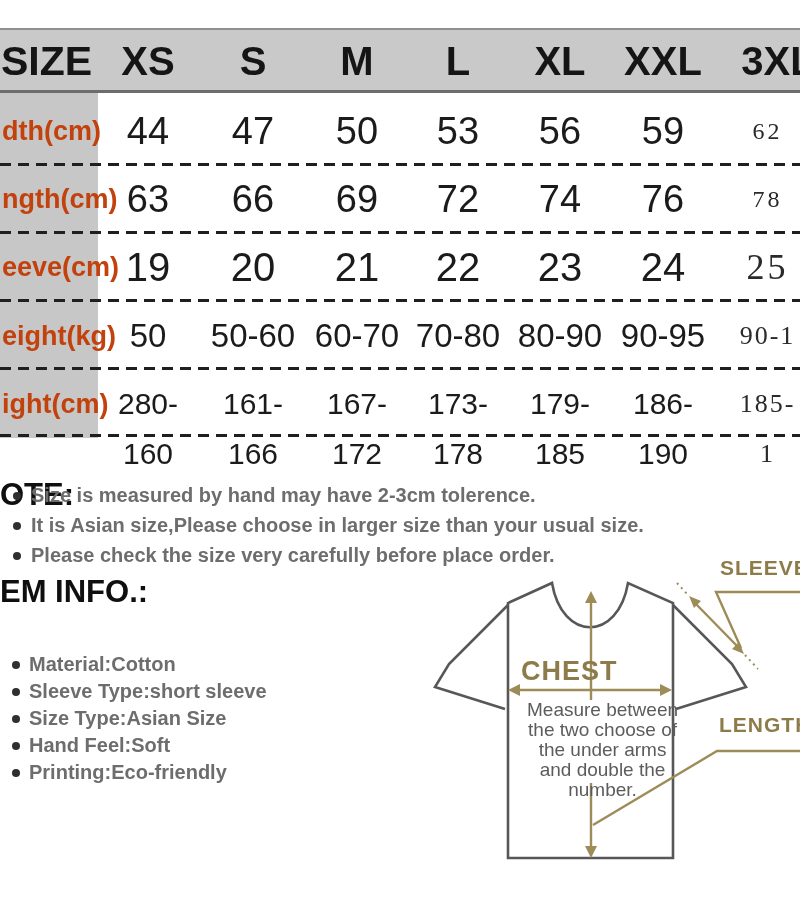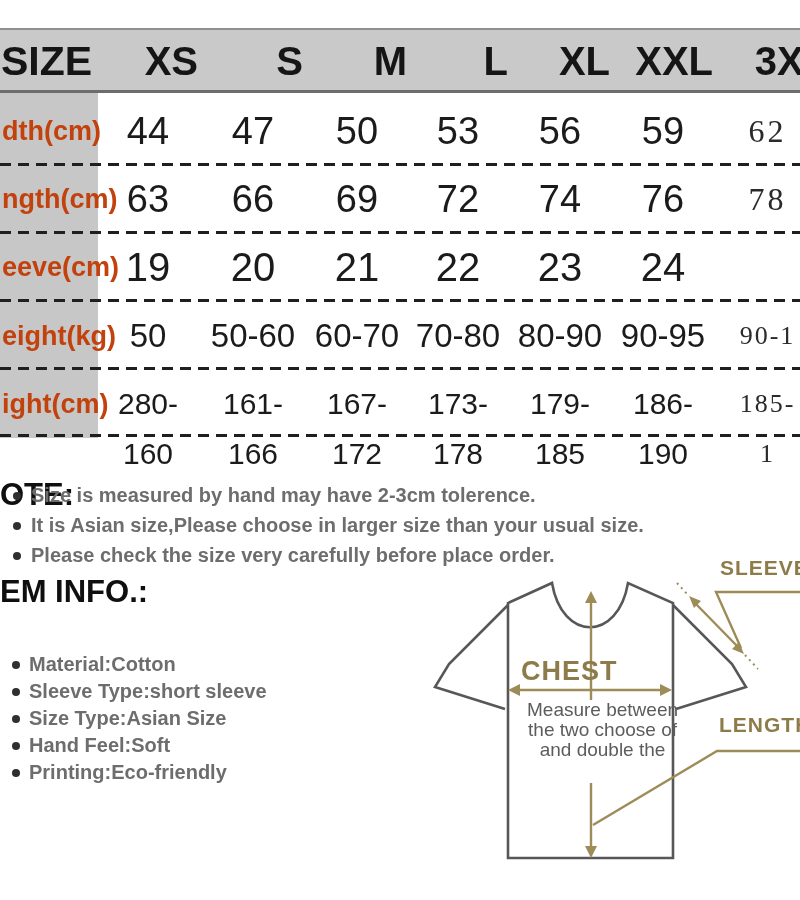--- a/index.html
+++ b/index.html
@@ -3,40 +3,40 @@
 <meta charset="utf-8">
 <style>
   html,body{margin:0;padding:0;background:#fff;}
   #stage{position:relative;width:800px;height:900px;background:#ffffff;overflow:hidden;
          font-family:"Liberation Sans",sans-serif;color:#1a1a1a;}
 
   
   .header-bar{position:absolute;left:0;top:28px;width:800px;height:65px;background:#c9c9c9;
               border-top:2px solid #8f8f8f;border-bottom:3px solid #6d6d6d;box-sizing:border-box;}
   .label-col-bg{position:absolute;left:0;top:93px;width:98px;height:345px;background:#c7c7c7;}
-  .hc{position:absolute;top:33px;height:56px;line-height:56px;width:100px;text-align:right;
+  .hc{position:absolute;top:33px;height:56px;line-height:56px;width:100px;text-align:center;
       font-weight:bold;font-size:40px;color:#151515;}
   .hc.size{left:0;width:auto;text-align:left;padding-left:1px;font-size:41px;}
   .hcol0{left:98px}.hcol1{left:203px}.hcol2{left:307px}.hcol3{left:408px}
   .hcol4{left:510px}.hcol5{left:613px}.hcol6{left:728px}
 
   .dash{position:absolute;left:0;width:800px;height:3px;
         background:repeating-linear-gradient(90deg,#1f1f1f 0 11px,transparent 11px 18px);}
   .d0{top:163px}.d1{top:231px}.d2{top:299px}.d3{top:367px}.d4{top:434px}
 
   .rl{position:absolute;left:2px;height:50px;line-height:50px;font-weight:bold;font-size:27px;color:#c2410c;}
   .cell{position:absolute;width:100px;height:50px;line-height:50px;text-align:center;color:#1b1b1b;}
   .c0{left:98px}.c1{left:203px}.c2{left:307px}.c3{left:408px}.c4{left:510px}.c5{left:613px}
   .c6{left:735px;width:65px;font-family:"Liberation Serif",serif;color:#2a2a2a;letter-spacing:3px;}
   .r0{top:106px}.r1{top:174px}.r2{top:242px}.r3{top:311px}.r4{top:379px}
   .cell.r0,.cell.r1{font-size:38px}
   .cell.r2{font-size:40px}
   .cell.r3{font-size:33px}
   .cell.r4{font-size:30px}
-  .cell.c6.r0,.cell.c6.r1{font-size:32px}
+  .cell.c6.r0,.cell.c6.r1{font-size:24px}
   .cell.c6.r2{font-size:36px}
   .cell.c6.r3,.cell.c6.r4{font-size:26px;letter-spacing:2px;}
 
   
   .sec-head{position:absolute;left:0;font-weight:bold;font-size:31px;color:#0f0f0f;}
   .b-row{position:absolute;left:0;height:24px;}
   .b-dot{position:absolute;width:8px;height:8px;border-radius:50%;background:#2f2f2f;top:8px;}
   .b-text{position:absolute;font-weight:bold;font-size:20px;color:#6d6d6d;white-space:nowrap;}
   .note .b-dot{left:13px}.note .b-text{left:31px}
   .info .b-dot{left:12px}.info .b-text{left:29px}
@@ -87,20 +87,21 @@
   <div class="cell r1 c4">74</div>
   <div class="cell r1 c5">76</div>
   <div class="cell r1 c6">78</div>
 
   <div class="cell r2 c0">19</div>
   <div class="cell r2 c1">20</div>
   <div class="cell r2 c2">21</div>
   <div class="cell r2 c3">22</div>
   <div class="cell r2 c4">23</div>
   <div class="cell r2 c5">24</div>
+  <div class="cell r2 c6">25</div>
 
   <div class="cell r3 c0">50</div>
   <div class="cell r3 c1">50-60</div>
   <div class="cell r3 c2">60-70</div>
   <div class="cell r3 c3">70-80</div>
   <div class="cell r3 c4">80-90</div>
   <div class="cell r3 c5">90-95</div>
   <div class="cell r3 c6">90-1</div>
 
   <div class="cell r4 c0">280-160</div>
@@ -191,16 +192,18 @@
     </g>
   </svg>
 
   <div class="olab chest-label">CHEST</div>
   <div class="olab sleeve-label">SLEEVE</div>
   <div class="olab length-label">LENGTH</div>
 
   <div class="measure">
     <div>Measure between</div>
     <div>the two choose of</div>
+    <div>the under arms</div>
     <div>and double the</div>
+    <div>number.</div>
   </div>
 
 </div>
 
 </body></html>

